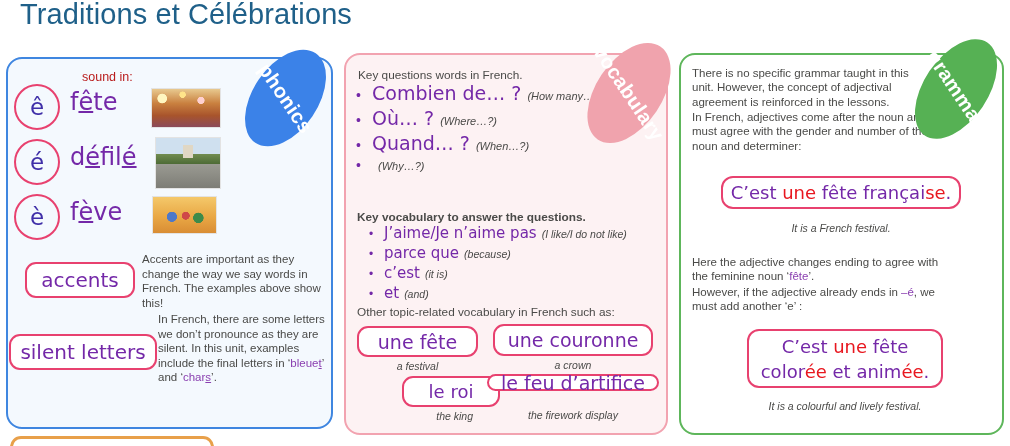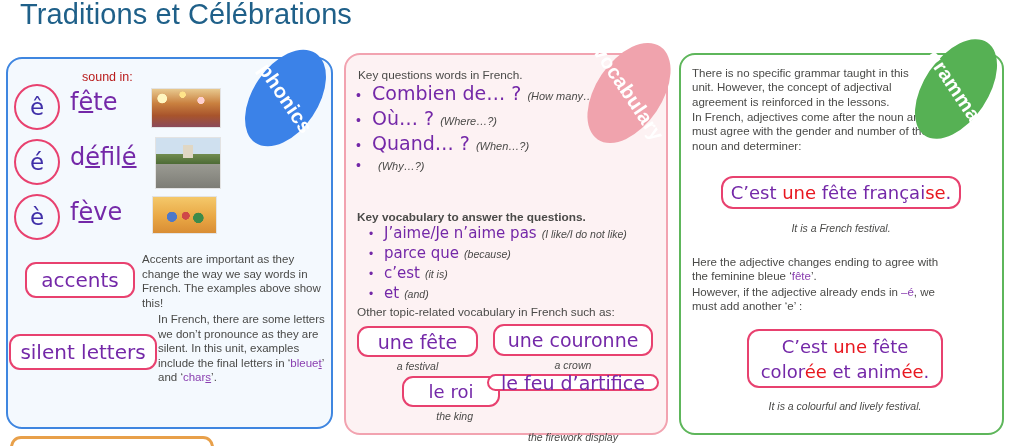--- a/index.html
+++ b/index.html
@@ -139,21 +139,21 @@
     color:#7428a8;font-family:"DejaVu Sans", sans-serif;white-space:nowrap;
   }
   .vbox1{left:357px;top:326px;width:121px;height:31px;font-size:19px;}
   .vbox2{left:493px;top:324px;width:160px;height:32px;font-size:19px;}
   .vbox3{left:375px;top:376px;width:98px;height:31px;font-size:18px;margin-left:27px;}
   .vbox4{left:487px;top:374px;width:172px;height:17px;font-size:19px;}
   .vcap{position:absolute;font-size:10.5px;font-style:italic;color:#4a4a48;text-align:center;}
   .vcap1{left:357px;top:360px;width:121px;}
   .vcap2{left:493px;top:359px;width:160px;}
   .vcap3{left:375px;top:410px;width:98px;text-align:right;}
-  .vcap4{left:487px;top:431px;width:172px;}
+  .vcap4{left:487px;top:409px;width:172px;}
 
   
   .g-p{position:absolute;font-size:11.5px;line-height:14.4px;color:#4a4a48;}
   .g-p1{left:692px;top:66px;width:225px;}
   .g-p2{left:692px;top:110px;width:250px;}
   .g-p3{left:692px;top:255px;width:265px;}
   .g-p4{left:692px;top:285px;width:265px;}
   .g-p i{color:#8a3fb0;font-style:normal;}
 
   .gbox{
@@ -275,21 +275,21 @@
   <div class="panel panel-grammar"></div>
 
   <div class="g-p g-p1">There is no specific grammar taught in this unit. However, the concept of adjectival agreement is reinforced in the lessons.</div>
   <div class="g-p g-p2">In French, adjectives come after the noun and must agree with the gender and number of the noun and determiner:</div>
 
   <div class="gbox gbox1">
       <span><span class="pu">C’est </span><span class="rd">une</span><span class="pu"> fête françai</span><span class="rd">se</span><span class="pu">.</span></span>
     </div>
   <div class="gcap gcap1">It is a French festival.</div>
 
-  <div class="g-p g-p3"><span>Here the adjective changes ending to agree with the feminine bleue ‘</span><i>fête</i><span>’.</span></div>
+  <div class="g-p g-p3"><span>Here the adjective changes ending to agree with the feminine noun ‘</span><i>fête</i><span>’.</span></div>
   <div class="g-p g-p4"><span>However, if the adjective already ends in </span><i>–é</i><span>, we must add another ‘e’ :</span></div>
 
   <div class="gbox gbox2">
       <span><span class="pu">C’est </span><span class="rd">une</span><span class="pu"> fête</span><br><span class="pu">color</span><span class="rd">ée</span><span class="pu"> et anim</span><span class="rd">ée</span><span class="pu">.</span></span>
     </div>
   <div class="gcap gcap2">It is a colourful and lively festival.</div>
 
   <div class="badge badge-phonics">
       <span class="btxt">phonics</span>
     </div>

